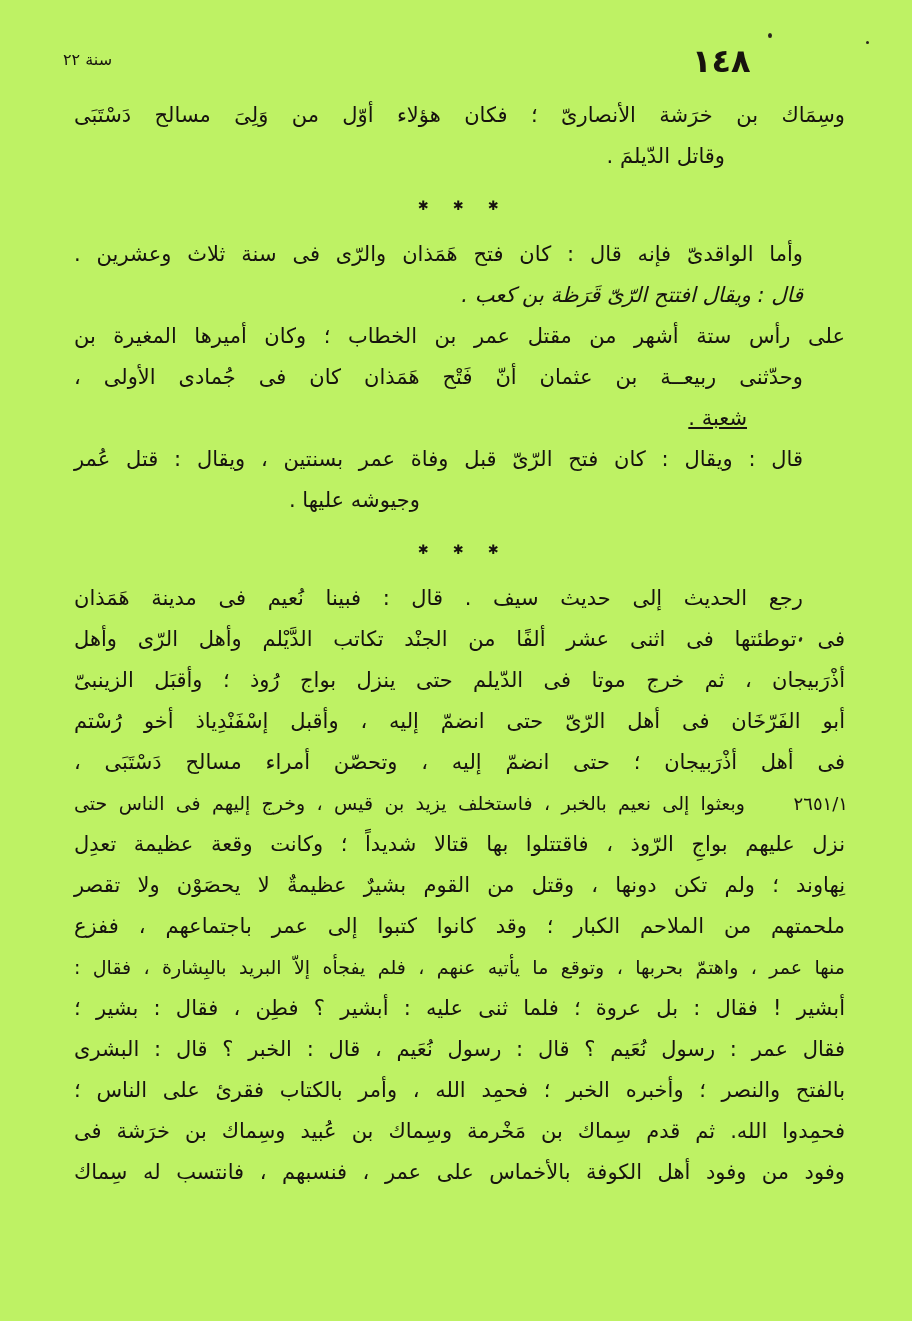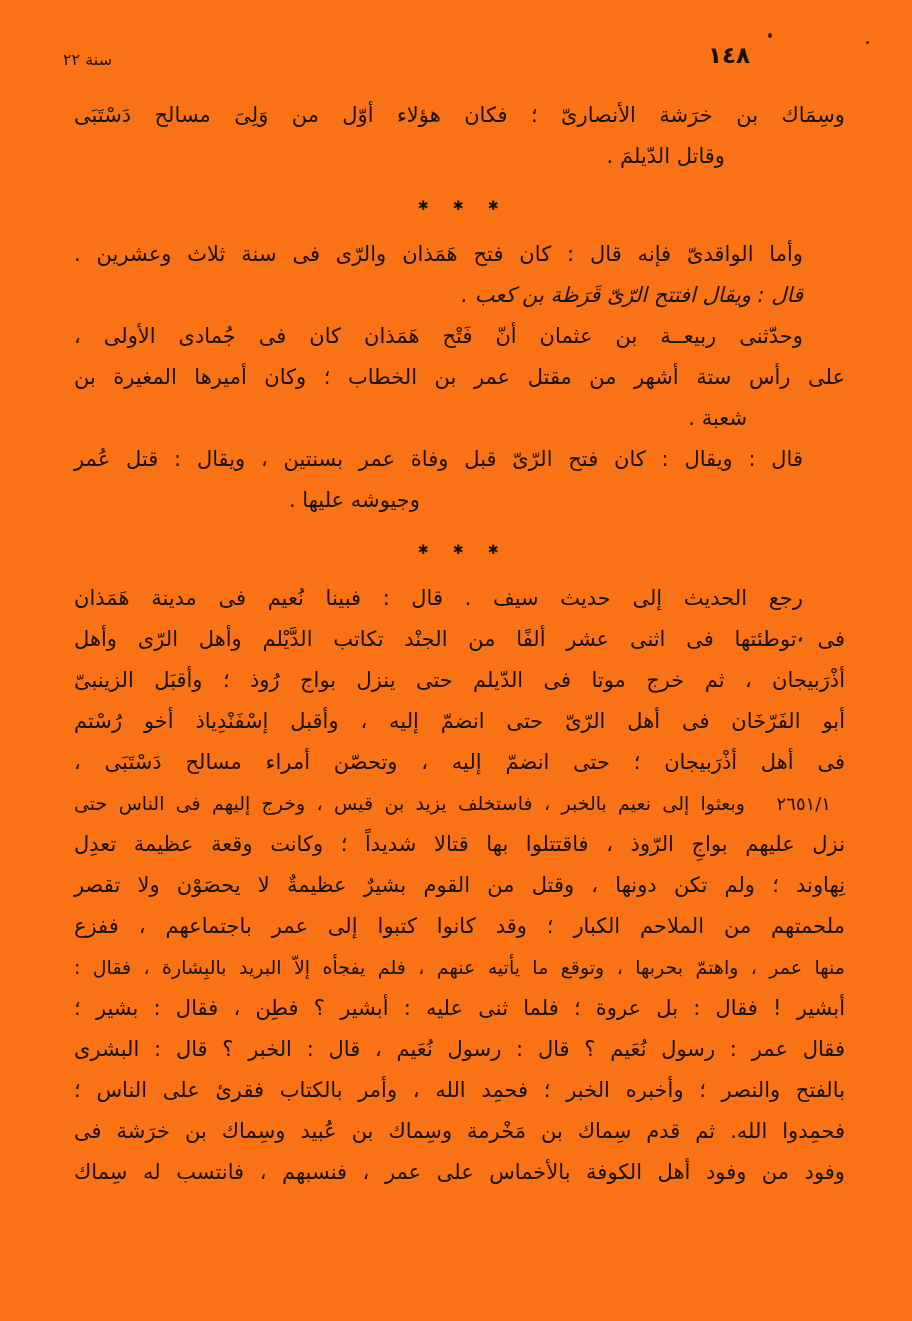--- a/index.html
+++ b/index.html
@@ -12,22 +12,22 @@
     overflow:hidden;
     font-family:"DejaVu Sans", sans-serif;
     color:#17130e;
   }
   
   .year-label{
     position:absolute;top:50px;left:63px;
     font-size:16px;direction:rtl;
   }
   .page-number{
-    position:absolute;top:42px;left:708px;
-    font-size:23px;font-weight:bold;letter-spacing:2px;
+    position:absolute;top:42px;left:692px;
+    font-size:32px;font-weight:bold;letter-spacing:2px;
   }
   
   .text-body{
     position:absolute;top:95px;left:74px;right:67px;
     direction:rtl;
   }
   .line{
     height:41px;line-height:41px;
     font-size:21px;
     white-space:nowrap;
@@ -42,52 +42,52 @@
   .line.tight{font-size:19px;}
   .separator{
     height:57px;line-height:57px;
     text-align:center;
     font-size:13px;
     word-spacing:16px;
     letter-spacing:2px;
   }
   
   .margin-note{
-    position:absolute;top:783px;right:81px;
+    position:absolute;top:783px;right:64px;
     height:41px;line-height:41px;
     font-size:18px;
     direction:rtl;
   }
   
   .speck{position:absolute;background:#2a241c;border-radius:50%;}
   .speck.s1{width:4px;height:5px;top:33px;left:768px;}
   .speck.s2{width:3px;height:3px;top:41px;left:866px;}
   .speck.s3{width:3px;height:5px;top:637px;left:799px;transform:rotate(25deg);}
 </style>
 </head>
 <body>
 
-<div class="page" style="background: #f97316; color: rgb(23, 19, 14);">
+<div class="page" style="background: #bef264; color: rgb(23, 19, 14);">
 
   <div class="header">
     <span class="year-label">سنة ٢٢</span>
     <span class="page-number">١٤٨</span>
   </div>
 
   <div class="margin-note">٢٦٥١/١</div>
 
   <div class="text-body">
       <div class="line full">وسِمَاك بن خرَشة الأنصارىّ ؛ فكان هؤلاء أوّل من وَلِىَ مسالح دَسْتَبَى</div>
       <div class="line short" style="padding-right: 120px;">وقاتل الدّيلمَ .</div>
       <div class="separator">✱ ✱ ✱</div>
       <div class="line para">وأما الواقدىّ فإنه قال : كان فتح هَمَذان والرّى فى سنة ثلاث وعشرين .</div>
       <div class="line short" style="padding-right: 42px; font-style: italic;">قال : ويقال افتتح الرّىّ قَرَظة بن كعب .</div>
+      <div class="line full">على رأس ستة أشهر من مقتل عمر بن الخطاب ؛ وكان أميرها المغيرة بن</div>
       <div class="line para">وحدّثنى ربيعــة بن عثمان أنّ فَتْح هَمَذان كان فى جُمادى الأولى ،</div>
-      <div class="line full">على رأس ستة أشهر من مقتل عمر بن الخطاب ؛ وكان أميرها المغيرة بن</div>
-      <div class="line short" style="padding-right: 98px;">شعبة .</div>
+      <div class="line short" style="padding-right: 98px; text-decoration: underline;">شعبة .</div>
       <div class="line para">قال : ويقال : كان فتح الرّىّ قبل وفاة عمر بسنتين ، ويقال : قتل عُمر</div>
       <div class="line short" style="padding-right: 425px;">وجيوشه عليها .</div>
       <div class="separator">✱ ✱ ✱</div>
       <div class="line para">رجع الحديث إلى حديث سيف . قال : فبينا نُعيم فى مدينة هَمَذان</div>
       <div class="line full">فى توطئتها فى اثنى عشر ألفًا من الجنْد تكاتب الدَّيْلم وأهل الرّى وأهل</div>
       <div class="line full">أذْرَبيجان ، ثم خرج موتا فى الدّيلم حتى ينزل بواج رُوذ ؛ وأقبَل الزينبىّ</div>
       <div class="line full">أبو الفَرّخَان فى أهل الرّىّ حتى انضمّ إليه ، وأقبل إسْفَنْدِياذ أخو رُسْتم</div>
       <div class="line full">فى أهل أذْرَبيجان ؛ حتى انضمّ إليه ، وتحصّن أمراء مسالح دَسْتَبَى ،</div>
       <div class="line full tight" style="padding-right: 100px;">وبعثوا إلى نعيم بالخبر ، فاستخلف يزيد بن قيس ، وخرج إليهم فى الناس حتى</div>
       <div class="line full">نزل عليهم بواجِ الرّوذ ، فاقتتلوا بها قتالا شديداً ؛ وكانت وقعة عظيمة تعدِل</div>

